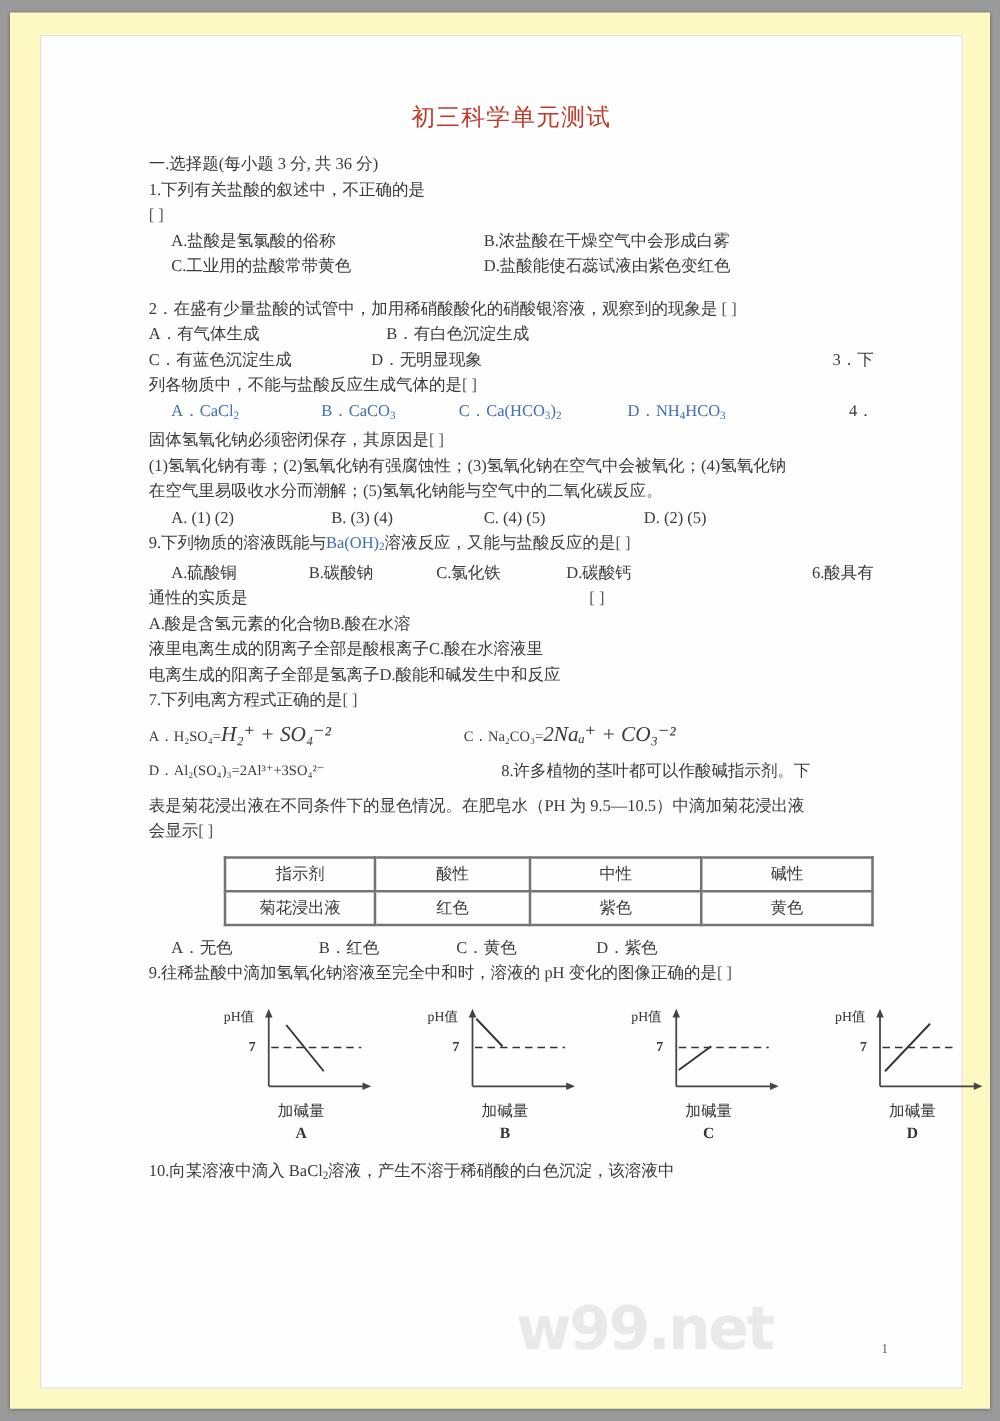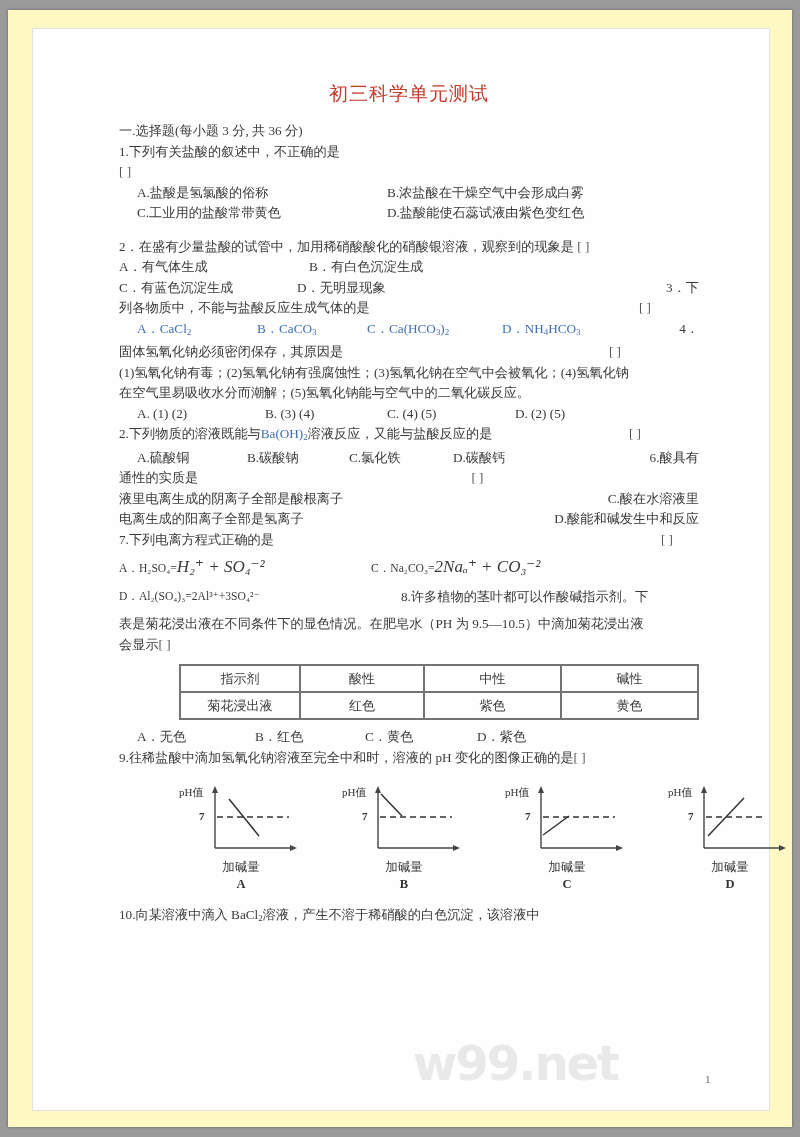--- a/index.html
+++ b/index.html
@@ -51,21 +51,20 @@
     font-size: 13.2px;
     line-height: 20.5px;
     white-space: nowrap;
     color: #3a3a3a;
   }
   .gap-sm { height: 7px; }
   .gap-md { height: 13px; }
   .indent { padding-left: 18px; }
   .spread {
     display: flex;
-    justify-content: space-between;
     align-items: baseline;
   }
   .blue { color: #3f6fb5; }
   .brk { letter-spacing: 0; color: #555; }
   .opt-row {
     display: flex;
     font-size: 13.2px;
     line-height: 20.5px;
     color: #3a3a3a;
   }
@@ -192,34 +191,38 @@
       <div class="line">(1)氢氧化钠有毒；(2)氢氧化钠有强腐蚀性；(3)氢氧化钠在空气中会被氧化；(4)氢氧化钠</div>
       <div class="line">在空气里易吸收水分而潮解；(5)氢氧化钠能与空气中的二氧化碳反应。</div>
       <div class="opt-row indent">
         <span style="width:128px">A. (1) (2)</span>
         <span style="width:122px">B. (3) (4)</span>
         <span style="width:128px">C. (4) (5)</span>
         <span>D. (2) (5)</span>
       </div>
 
       <div class="line spread">
-        <span><span>2.下列物质的溶液既能与</span><span class="blue"><span>Ba(OH)</span><span class="sub">2</span></span><span>溶液反应，又能与盐酸反应的是</span></span>
+        <span><span>9.下列物质的溶液既能与</span><span class="blue"><span>Ba(OH)</span><span class="sub">2</span></span><span>溶液反应，又能与盐酸反应的是</span></span>
         <span class="brk" style="padding-right:58px">[       ]</span>
       </div>
       <div class="opt-row indent">
         <span style="width:110px">A.硫酸铜</span>
         <span style="width:102px">B.碳酸钠</span>
         <span style="width:104px">C.氯化铁</span>
         <span style="flex:1">D.碳酸钙</span>
         <span>6.酸具有</span>
       </div>
 
       <div class="line">
         <span>通性的实质是</span>
         <span class="brk" style="padding-left:270px">[       ]</span>
+      </div>
+      <div class="line spread">
+        <span>A.酸是含氢元素的化合物</span>
+        <span>B.酸在水溶</span>
       </div>
       <div class="line spread">
         <span>液里电离生成的阴离子全部是酸根离子</span>
         <span>C.酸在水溶液里</span>
       </div>
       <div class="line spread">
         <span>电离生成的阳离子全部是氢离子</span>
         <span>D.酸能和碱发生中和反应</span>
       </div>
 

